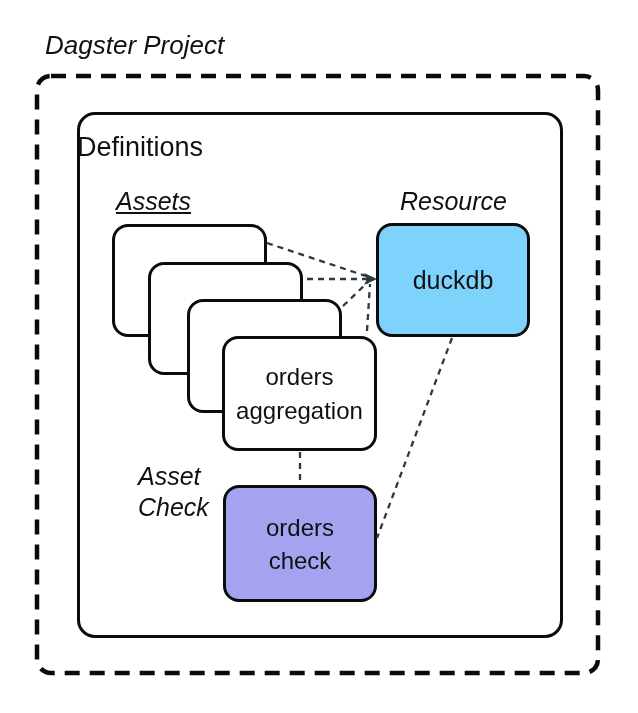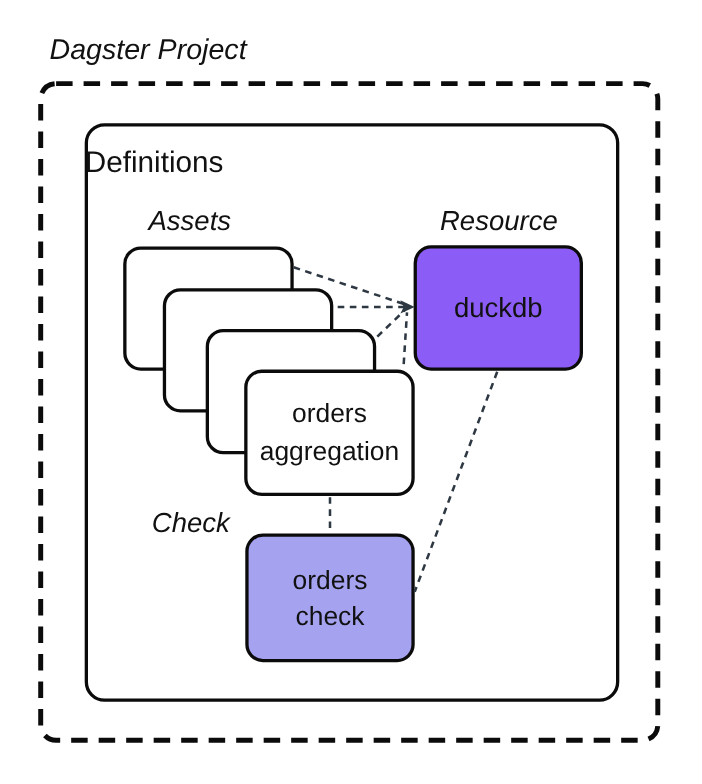--- a/index.html
+++ b/index.html
@@ -26,42 +26,42 @@
   }
   .definitions-label {
     position: absolute; left: 77px; top: 132px; width: 486px;
     text-align: left; font-size: 27px; font-weight: 400;
   }
 
   .group-label {
     position: absolute; font-size: 25px; font-style: italic;
     white-space: nowrap; line-height: 31px;
   }
-  .assets-label    { left: 135px; top: 186px; }
+  .assets-label    { left: 116px; top: 186px; text-decoration: underline; }
   .resource-label  { left: 400px; top: 186px; }
   .asset-check-label { left: 138px; top: 461px; white-space: normal; }
 
   .card {
     position: absolute;
     border: 3.5px solid #0b0b0b; border-radius: 16px;
     background: #ffffff; box-sizing: border-box;
   }
   .card-1 { left: 112px; top: 224px; width: 155px; height: 113px; z-index: 1; }
   .card-2 { left: 148px; top: 262px; width: 155px; height: 113px; z-index: 2; }
   .card-3 { left: 187px; top: 299px; width: 155px; height: 114px; z-index: 3; }
   .card-front {
     left: 222px; top: 336px; width: 155px; height: 115px; z-index: 4;
     display: flex; flex-direction: column; align-items: center; justify-content: center;
     font-size: 24px; line-height: 34px; text-align: center;
   }
 
   .duckdb-box {
     position: absolute; left: 376px; top: 223px; width: 154px; height: 114px;
     border: 3.5px solid #0b0b0b; border-radius: 16px;
-    background: #8b5cf6; box-sizing: border-box; z-index: 4;
+    background: #7dd3fc; box-sizing: border-box; z-index: 4;
     display: flex; align-items: center; justify-content: center;
     font-size: 25px;
   }
 
   .orders-check-box {
     position: absolute; left: 223px; top: 485px; width: 154px; height: 117px;
     border: 3.5px solid #0b0b0b; border-radius: 16px;
     box-sizing: border-box; z-index: 4;
     display: flex; flex-direction: column; align-items: center; justify-content: center;
     font-size: 24px; line-height: 33px; text-align: center;
@@ -81,20 +81,21 @@
 
   <div class="definitions-box"></div>
 
   <div class="definitions-label">Definitions</div>
 
   <div class="group-label assets-label">Assets</div>
 
   <div class="group-label resource-label">Resource</div>
 
   <div class="group-label asset-check-label">
+    <div>Asset</div>
     <div>Check</div>
   </div>
 
   <div class="card card-1"></div>
   <div class="card card-2"></div>
   <div class="card card-3"></div>
 
   <div class="card card-front">
     <span>orders</span>
     <span>aggregation</span>

